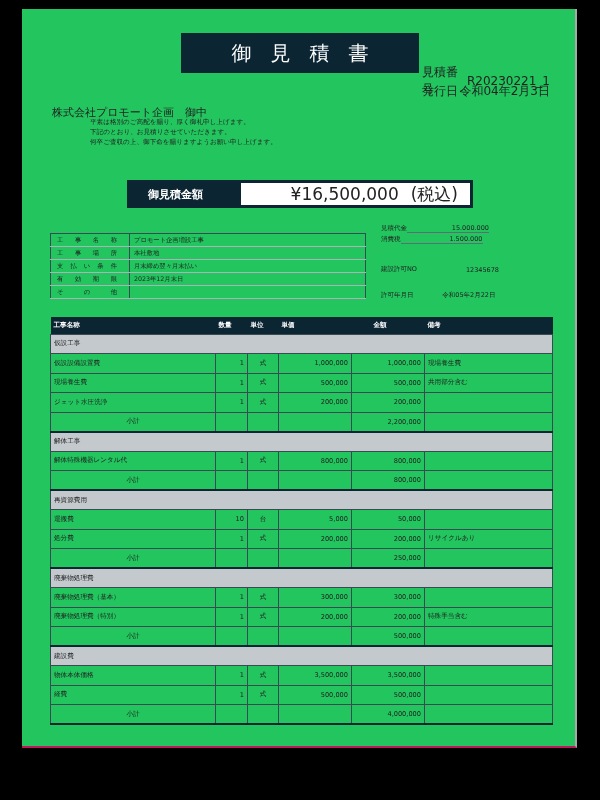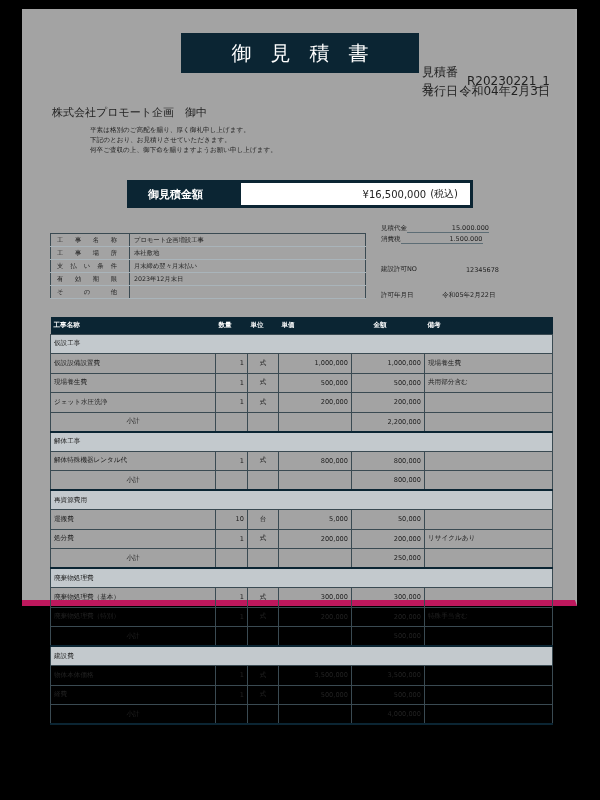--- a/index.html
+++ b/index.html
@@ -1,29 +1,29 @@
 <!DOCTYPE html>
 <html><head>
 <meta charset="utf-8">
 <style>
   * { box-sizing: border-box; margin: 0; padding: 0; }
   html, body { width: 600px; height: 800px; background: #000; overflow: hidden; }
   body { font-family: "DejaVu Sans", "Liberation Sans", sans-serif; color: #222; position: relative; }
-  .page { position: absolute; left: 22px; top: 9px; width: 555px; height: 597px; background: #a3a3a3; border-right: 2px solid #a8a8a8; border-bottom: 6px solid #be185d; }
+  .page { position: absolute; left: 22px; top: 9px; width: 555px; height: 739px; background: #22c55e; border-right: 2px solid #a8a8a8; border-bottom: 2px solid #be185d; }
   .abs { position: absolute; }
   .title-box { left: 159px; top: 24px; width: 238px; height: 40px; background: #0b2533; color: #fff; display: flex; align-items: center; justify-content: center; }
   .title-box span { font-size: 20px; letter-spacing: 19px; padding-left: 19px; font-weight: normal; }
   .meta { font-size: 12px; color: #222; }
   .meta-row { display: flex; justify-content: space-between; width: 128px; height: 11px; align-items: center; }
   .client { left: 30px; top: 83px; font-size: 11px; color: #222; margin-top: 13px; }
-  .greeting { left: 68px; top: 116px; font-size: 6.6px; line-height: 10px; color: #222; }
+  .greeting { left: 68px; top: 108px; font-size: 6.6px; line-height: 10px; color: #222; }
   .total-box { left: 105px; top: 171px; width: 346px; height: 28px; background: #0b2533; display: flex; align-items: stretch; padding: 3px; gap: 20px; }
   .total-label { width: 91px; color: #fff; font-size: 11px; font-weight: bold; display: flex; align-items: center; justify-content: center; }
-  .total-value { flex: 1; background: #fff; display: flex; align-items: center; justify-content: flex-end; padding-right: 12px; font-size: 10px; color: #222; }
-  .total-value .tax { margin-left: 4px; }
+  .total-value { flex: 1; background: #fff; display: flex; align-items: center; justify-content: flex-end; padding-right: 12px; font-size: 17px; color: #222; }
+  .total-value .tax { margin-left: 12px; }
   .info-table { left: 28px; top: 224px; width: 316px; border-collapse: collapse; font-size: 6.3px; }
   .info-table td { height: 13px; border-top: 1px solid #3a4a52; border-bottom: 1px solid #a9b4ba; padding: 0 4px; }
   .info-table td.lbl { width: 79px; text-align: justify; text-align-last: justify; padding: 0 12px 0 6px; border-right: 1px solid #3a4a52; border-left: 1px solid #3a4a52; }
   .info-table td.val { border-right: 1px solid #3a4a52; }
   .side { left: 359px; top: 214px; width: 158px; font-size: 6.5px; }
   .side-row { display: flex; justify-content: flex-start; align-items: center; height: 11px; }
   .side-row .v { width: 82px; text-align: right; }
   .side-row .v.ul { border-bottom: 1px solid #5d6d75; }
   .items { left: 28px; top: 308px; width: 502px; border-collapse: collapse; font-size: 6.6px; table-layout: fixed; }
   .items th { background: #0b2533; color: #fff; height: 17px; text-align: left; font-weight: bold; padding: 0 3px; font-size: 6.6px; }

